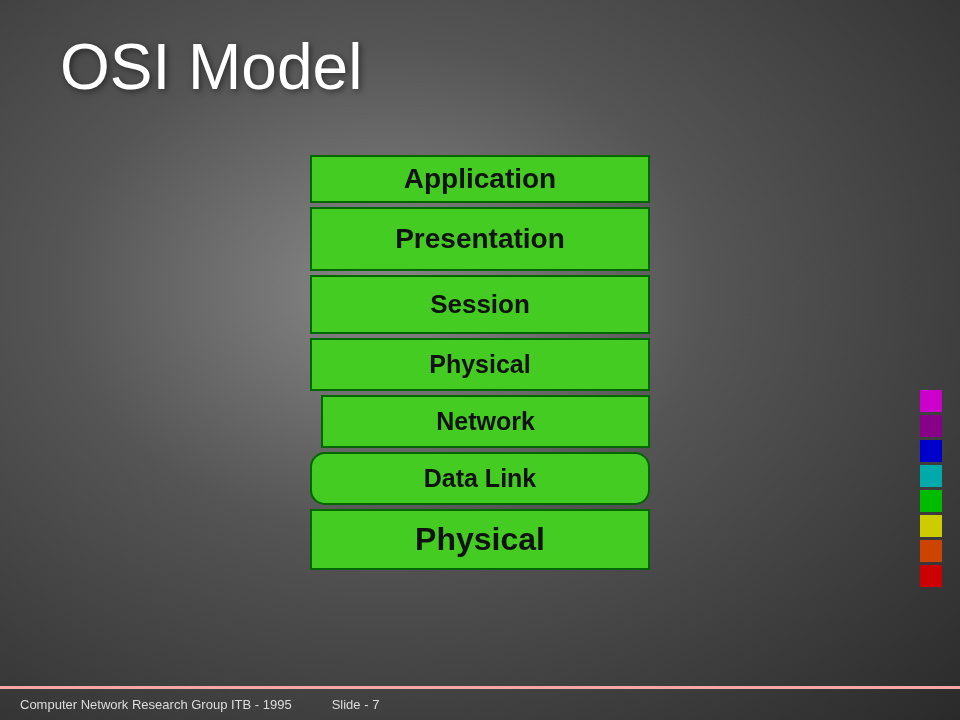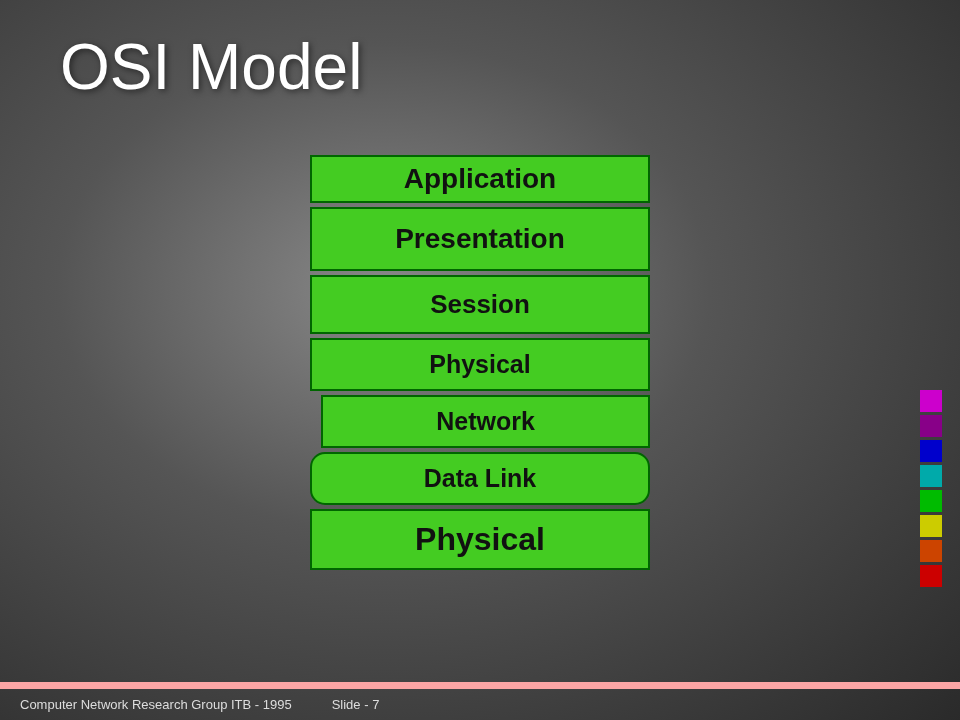--- a/index.html
+++ b/index.html
@@ -83,21 +83,21 @@
       gap: 3px;
     }
 
     .color-sq {
       width: 22px;
       height: 22px;
     }
 
     
     .footer {
-      border-top: 7px solid #fca5a5;
+      border-top: 3px solid #fca5a5;
       padding: 8px 20px;
       display: flex;
       align-items: center;
       gap: 40px;
       background: transparent;
     }
 
     .footer-text {
       color: #ddd;
       font-size: 13px;

